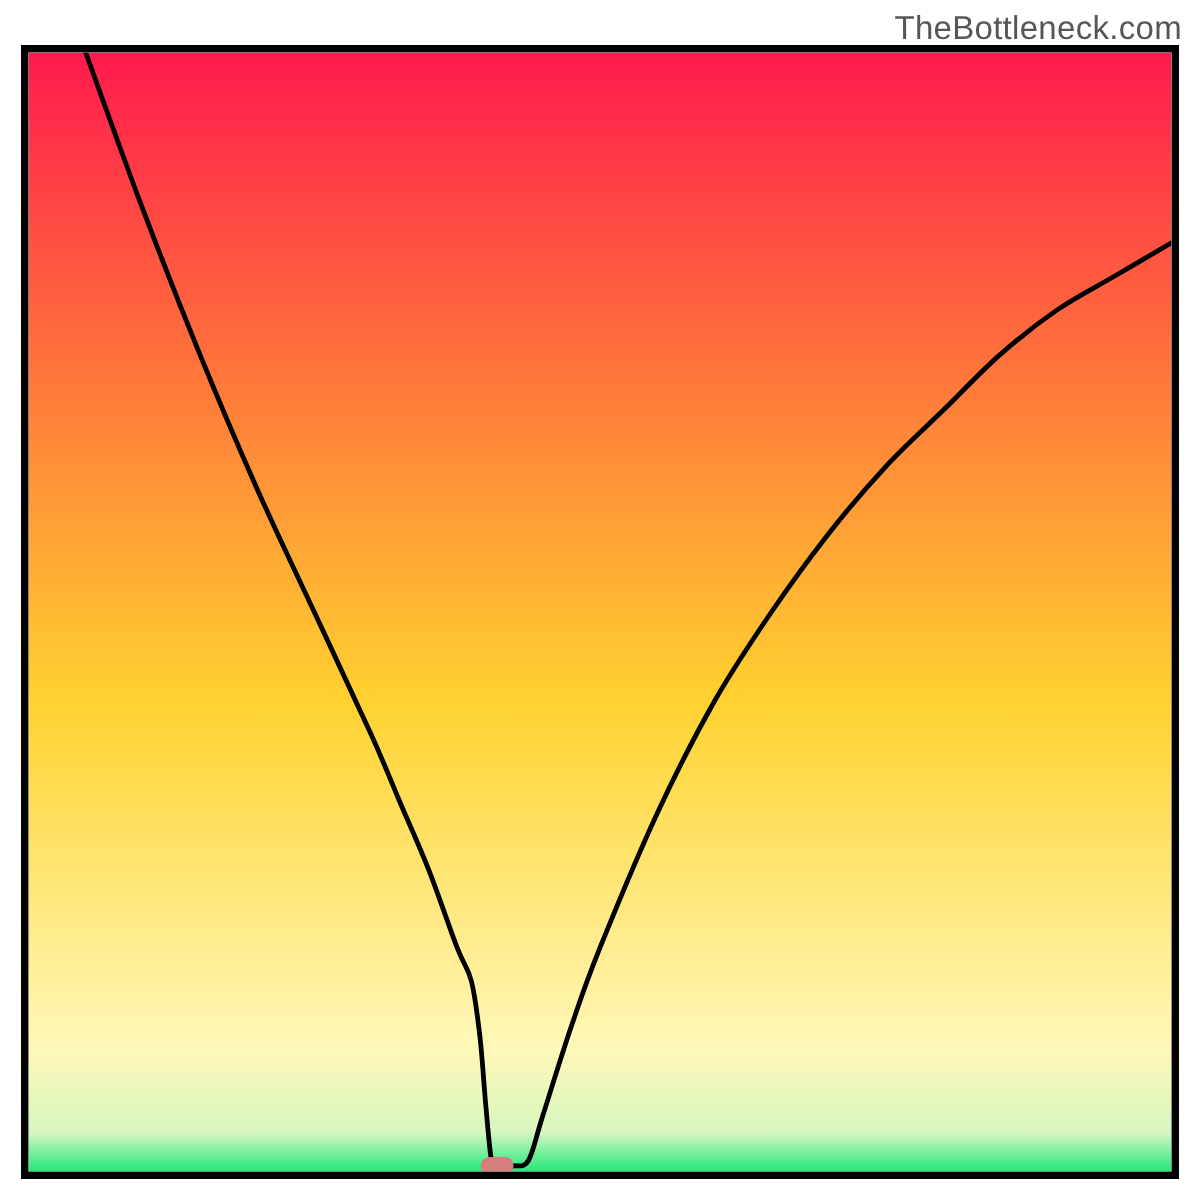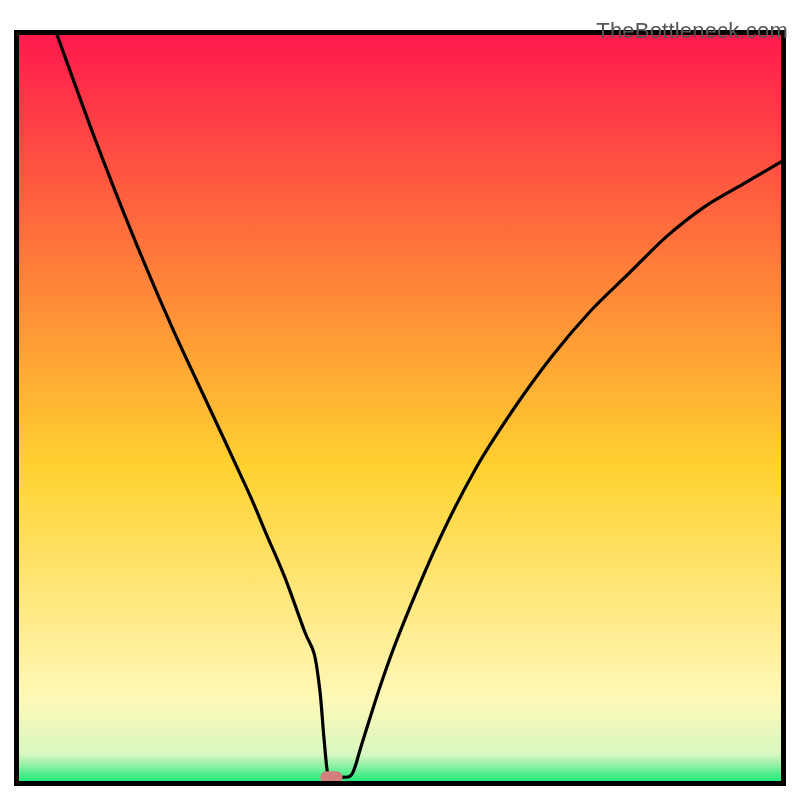--- a/index.html
+++ b/index.html
@@ -10,21 +10,21 @@
     background: #ffffff;
     font-family: Arial, Helvetica, sans-serif;
   }
   .container {
     position: relative;
     width: 800px;
     height: 800px;
   }
   .watermark {
     position: absolute;
-    top: 18px;
+    top: 6px;
     right: 12px;
     font-size: 22px;
     font-weight: 500;
     color: #565656;
     letter-spacing: 0.2px;
     z-index: 5;
   }
   .chart-area {
     position: absolute;
     left: 14px;

